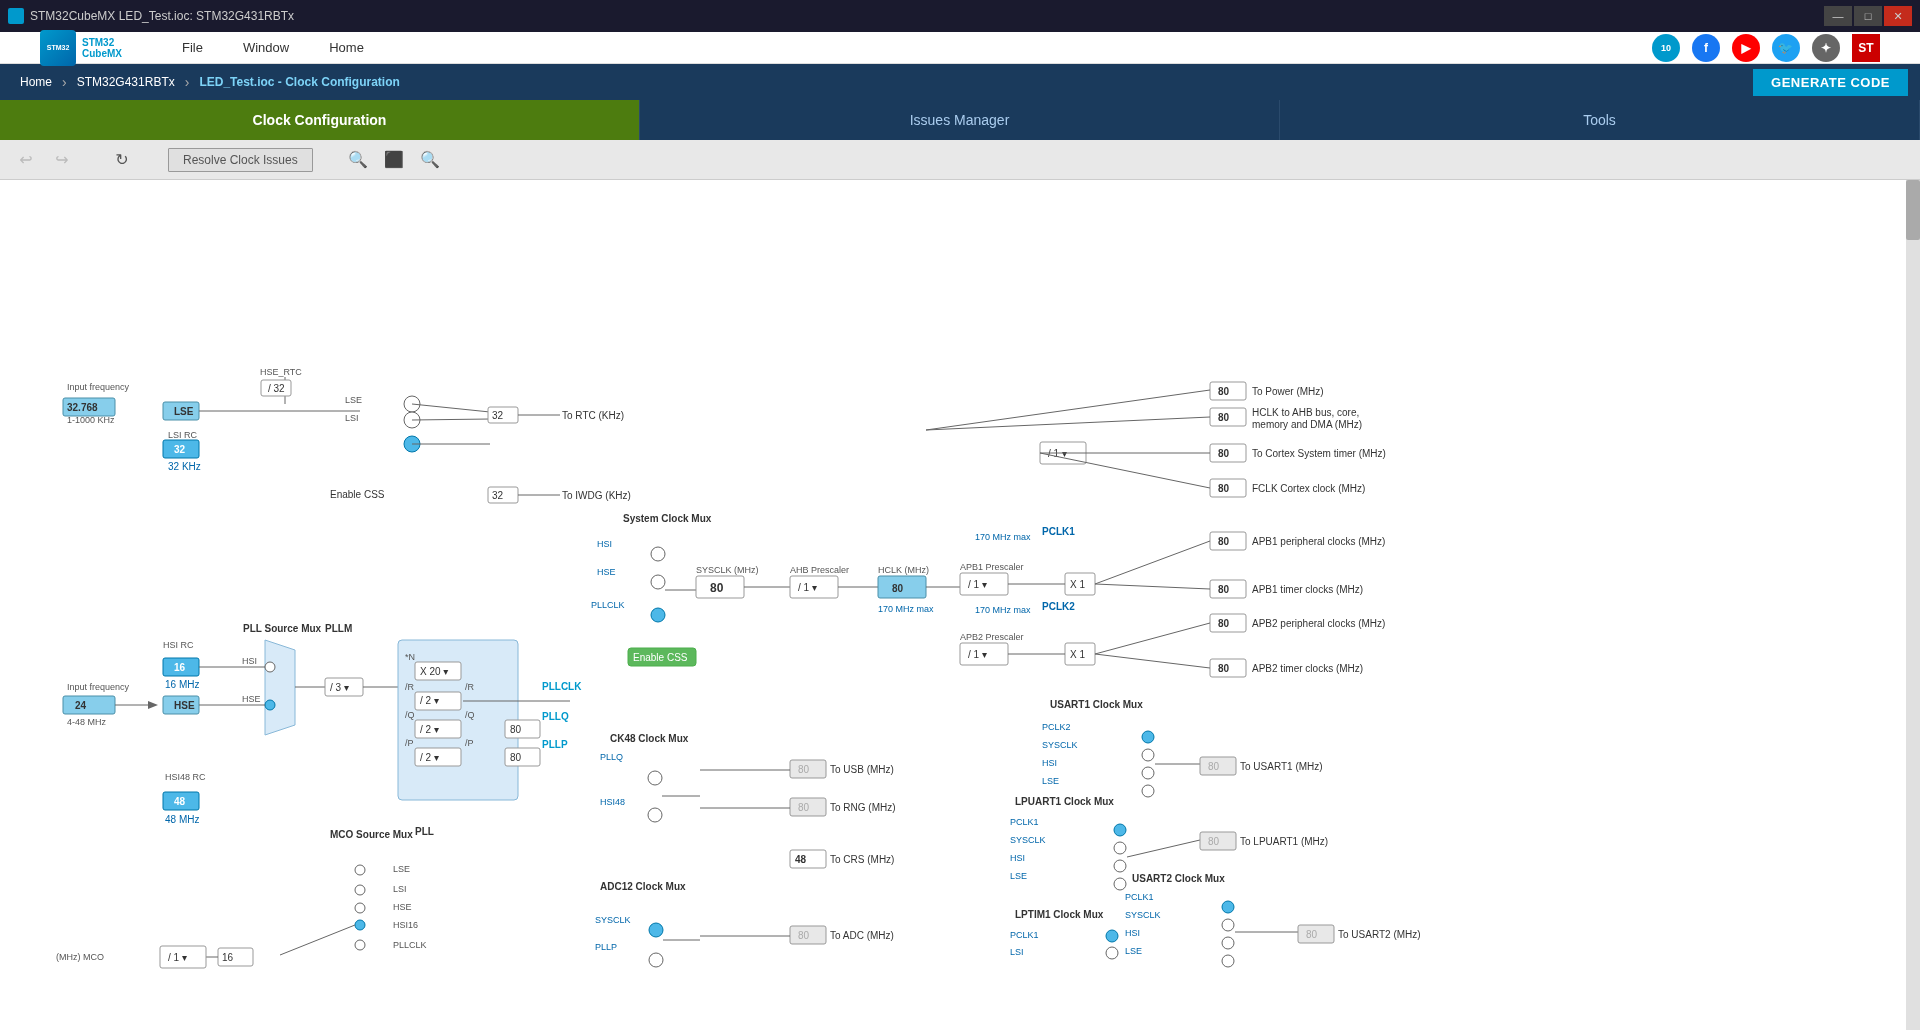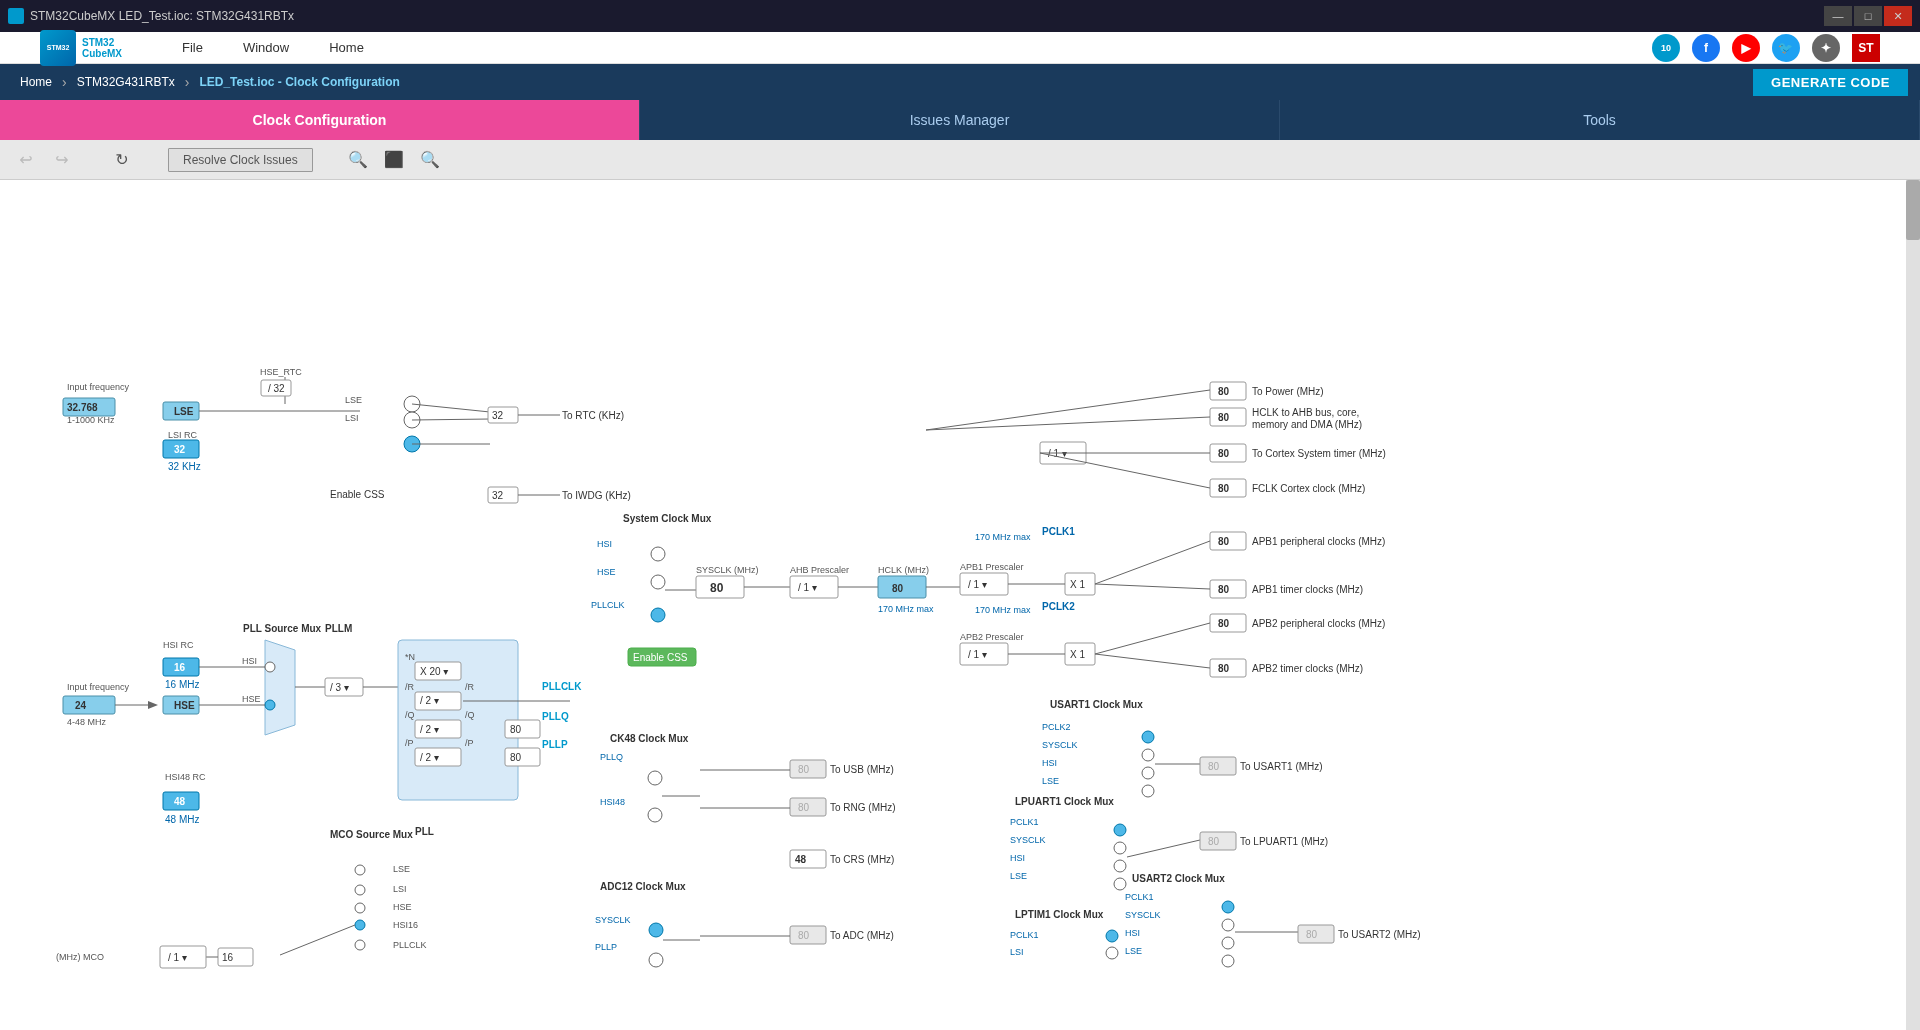--- a/index.html
+++ b/index.html
@@ -104,21 +104,21 @@
     }
     .tab-item {
       flex: 1;
       display: flex; align-items: center; justify-content: center;
       color: #aaccee;
       font-size: 14px;
       cursor: pointer;
       border-right: 1px solid #2a4a6c;
     }
     .tab-item.active {
-      background: #ec4899;
+      background: #4d7c0f;
       color: white;
       font-weight: bold;
     }
 
     
     #toolbar {
       background: #e8e8e8;
       height: 40px;
       display: flex;
       align-items: center;

